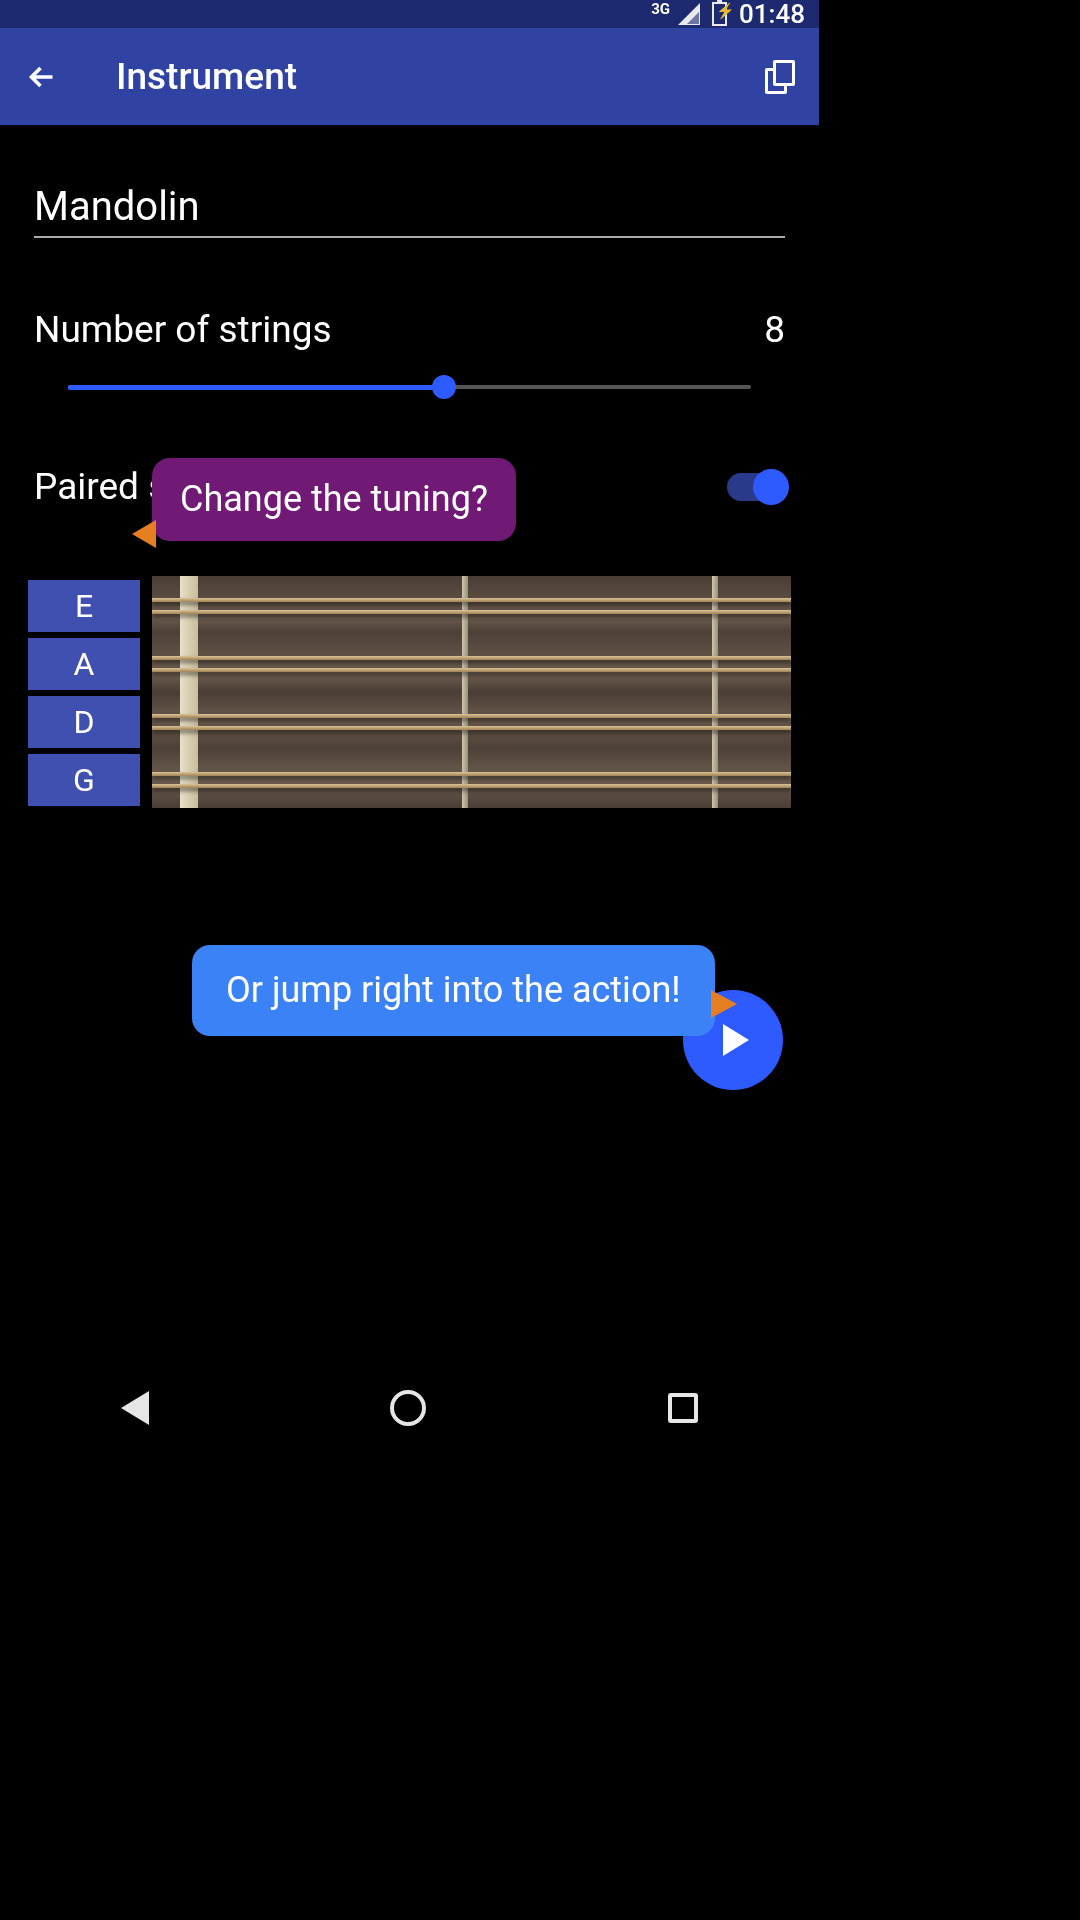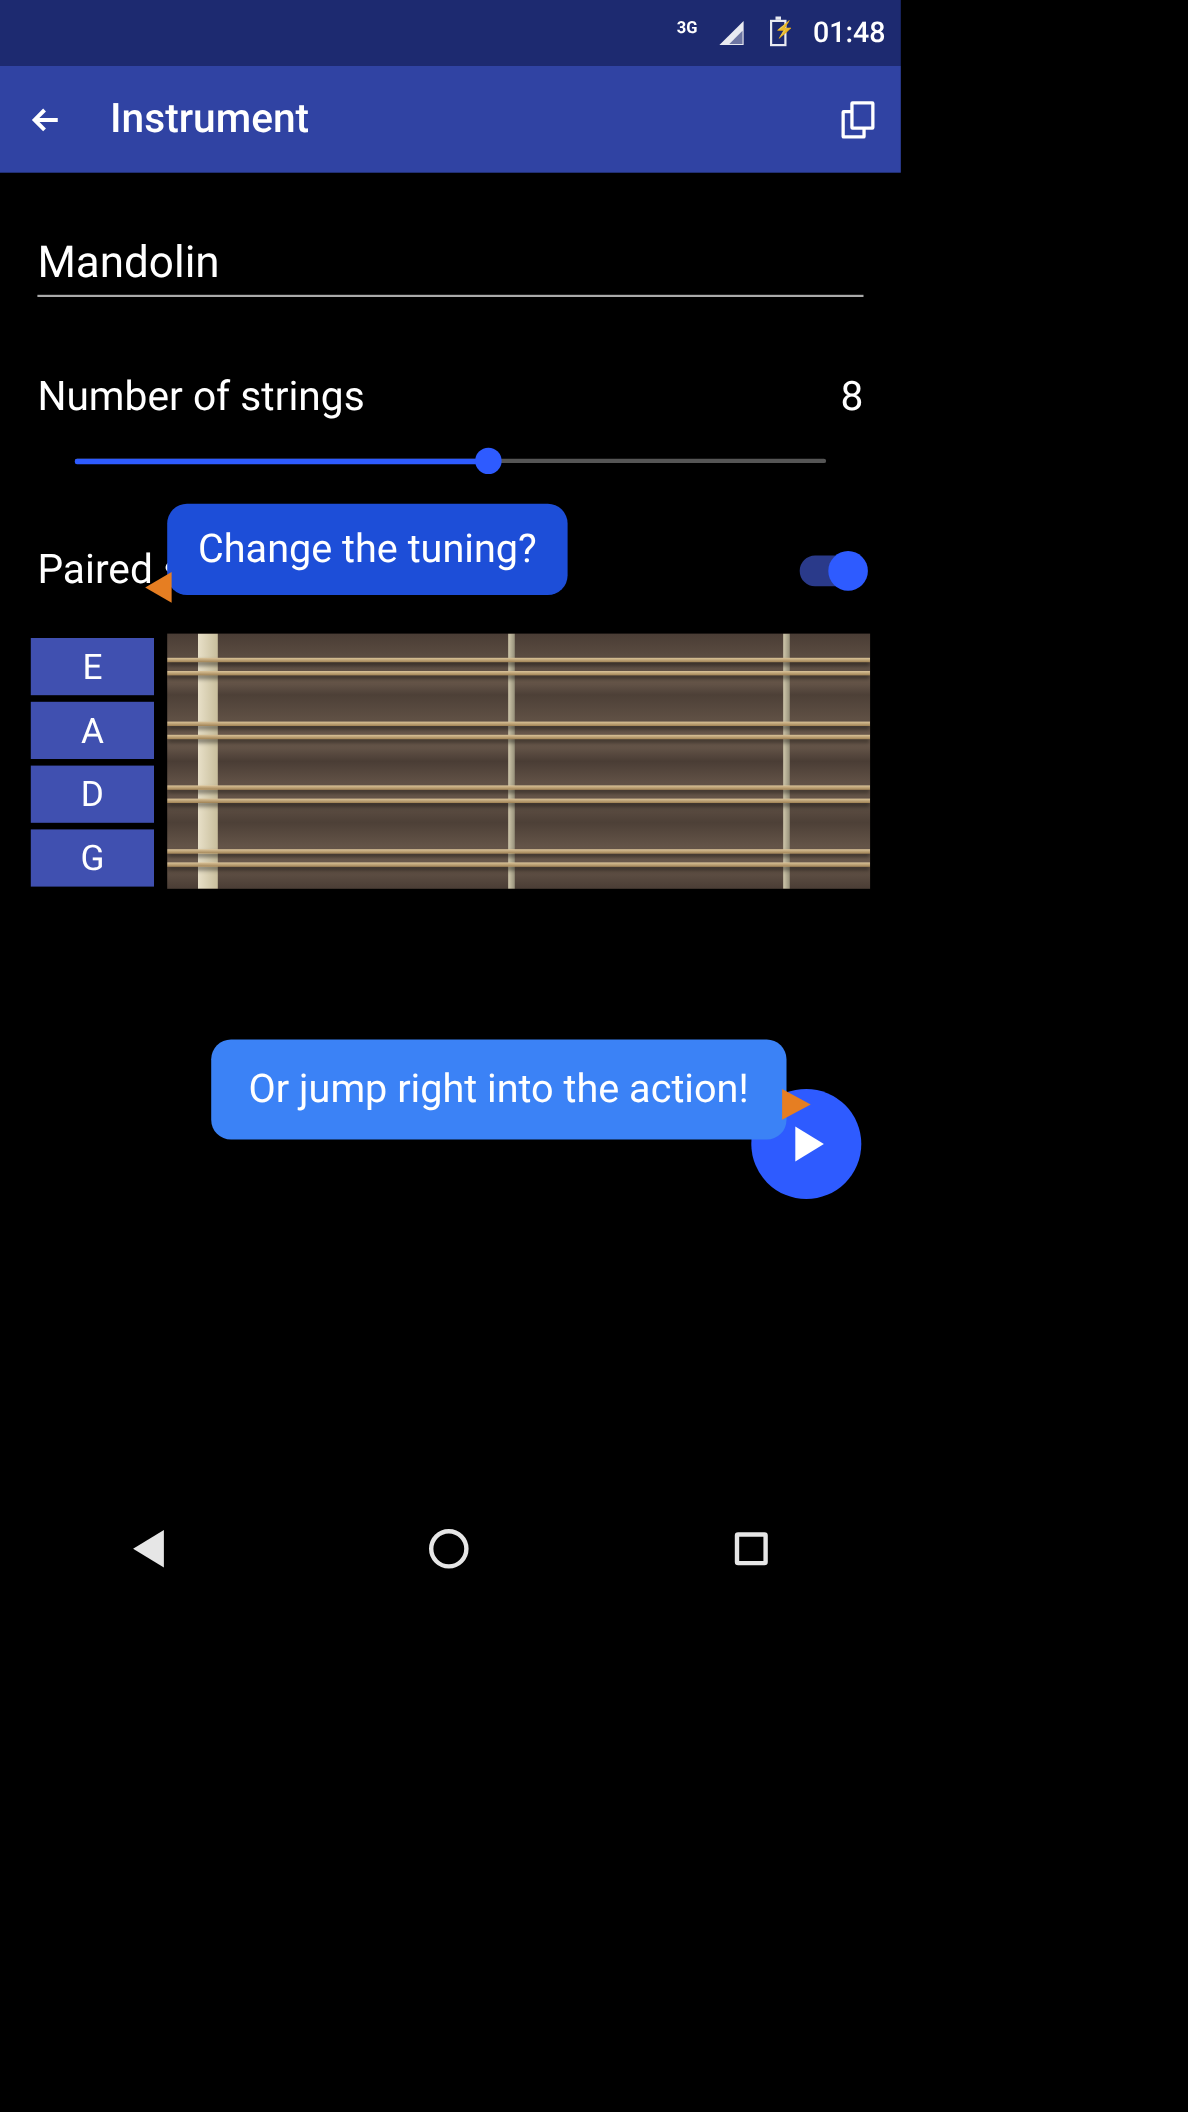--- a/index.html
+++ b/index.html
@@ -9,44 +9,44 @@
   font-family: Roboto, -apple-system, BlinkMacSystemFont, sans-serif;
   background: #000;
   color: #fff;
   overflow: hidden;
   position: relative;
 }
 
 
 .status-bar {
   background: #1d2a70;
-  height: 60px;
+  height: 28px;
   display: flex;
   justify-content: flex-end;
   align-items: center;
   padding: 0 14px;
   font-size: 26px;
   font-weight: 500;
-  gap: 24px;
+  gap: 12px;
 }
 .status-bar .net-label { font-size: 15px; font-weight: bold; margin-right: -4px; margin-top: -10px; }
 .status-signal { width: 0; height: 0; border-left: 22px solid transparent; border-bottom: 22px solid #fff; opacity: 0.9; position: relative; }
 .status-signal::after { content: ""; position: absolute; border-left: 12px solid transparent; border-bottom: 12px solid #1d2a70; right: 1px; bottom: -21px; opacity: 0.6; }
 .status-batt { width: 15px; height: 24px; border: 2px solid #fff; position: relative; opacity: 0.9; }
 .status-batt::before { content: ""; position: absolute; top: -5px; left: 3px; width: 5px; height: 3px; background: #fff; }
 .status-batt-bolt { position: absolute; font-size: 15px; left: 2px; top: -2px; }
 
 
 .app-bar {
   background: #3043a3;
   height: 97px;
   display: flex;
   align-items: center;
   padding: 0 24px;
-  gap: 40px;
+  gap: 56px;
 }
 .back-arrow { color: #fff; }
 .app-title { font-size: 37px; font-weight: 500; flex: 1; }
 .copy-icon { position: relative; width: 30px; height: 34px; }
 .copy-icon .r1 { position: absolute; border: 3px solid #fff; width: 22px; height: 26px; left: 0; top: 8px; border-radius: 2px; }
 .copy-icon .r2 { position: absolute; border: 3px solid #fff; width: 22px; height: 26px; left: 8px; top: 0; background: #3043a3; border-radius: 2px; }
 
 
 .content { padding: 0 34px; position: relative; }
 .instrument-input {
@@ -72,21 +72,21 @@
 .slider-fill { position: absolute; left: 0; top: 10px; height: 5px; background: #2e5bff; border-radius: 2px; width: 55%; }
 .slider-thumb { position: absolute; left: 55%; top: 12px; width: 24px; height: 24px; background: #2e5bff; border-radius: 50%; transform: translate(-50%, -50%); }
 
 .paired-section { margin-top: 66px; }
 .toggle { width: 58px; height: 28px; background: #2a3a8a; border-radius: 14px; position: relative; }
 .toggle .knob { position: absolute; right: -4px; top: -4px; width: 36px; height: 36px; background: #2e5bff; border-radius: 50%; }
 
 
 .tooltip1 {
   position: absolute;
-  background: #1d4ed8;
+  background: #701a75;
   color: #fff;
   font-size: 36px;
   padding: 18px 28px;
   border-radius: 18px;
   text-align: center;
   line-height: 1.3;
   left: 152px;
   top: 458px;
   z-index: 5;
 }

